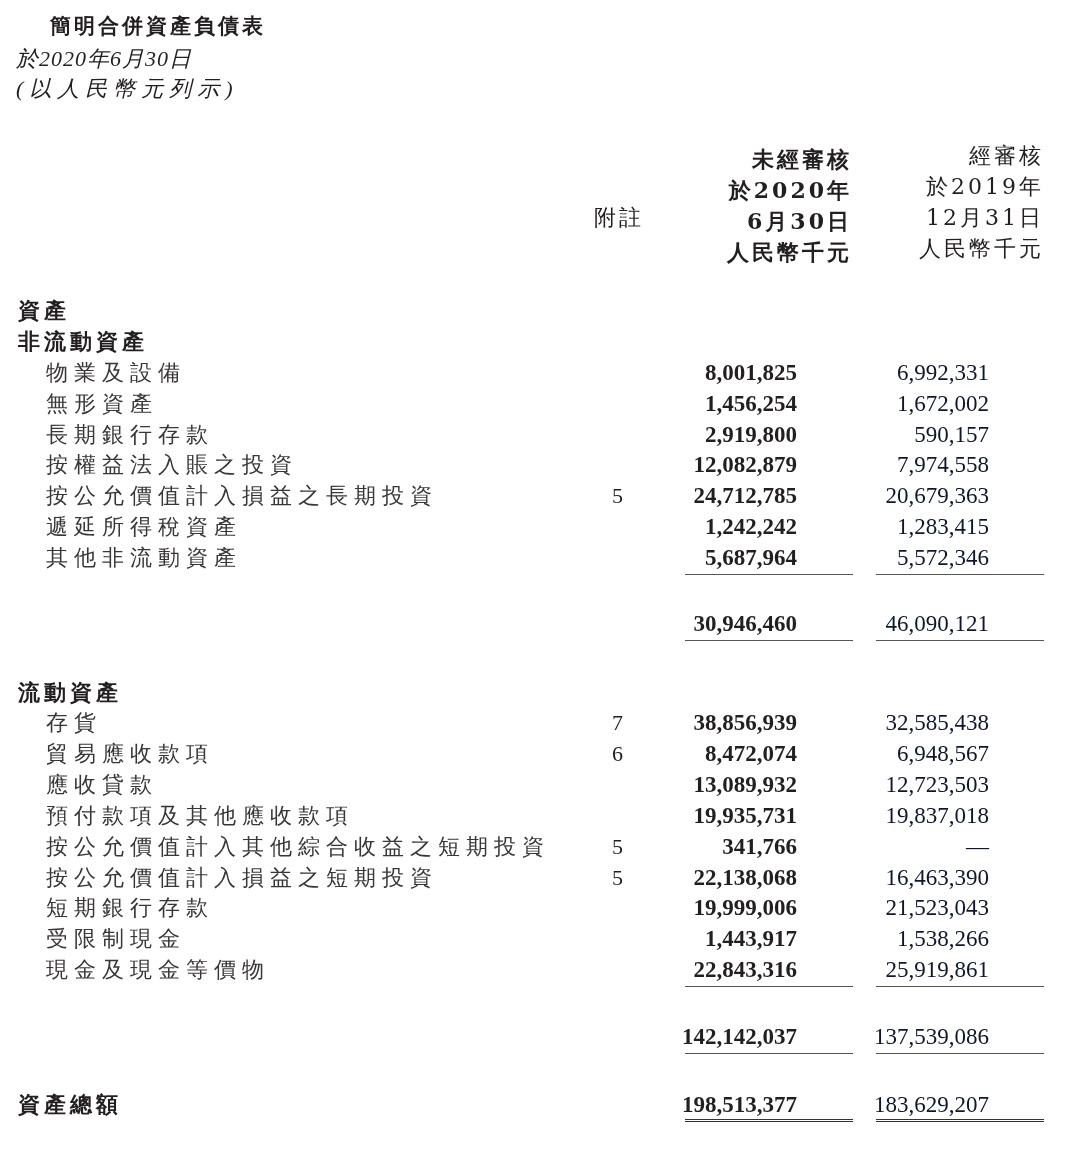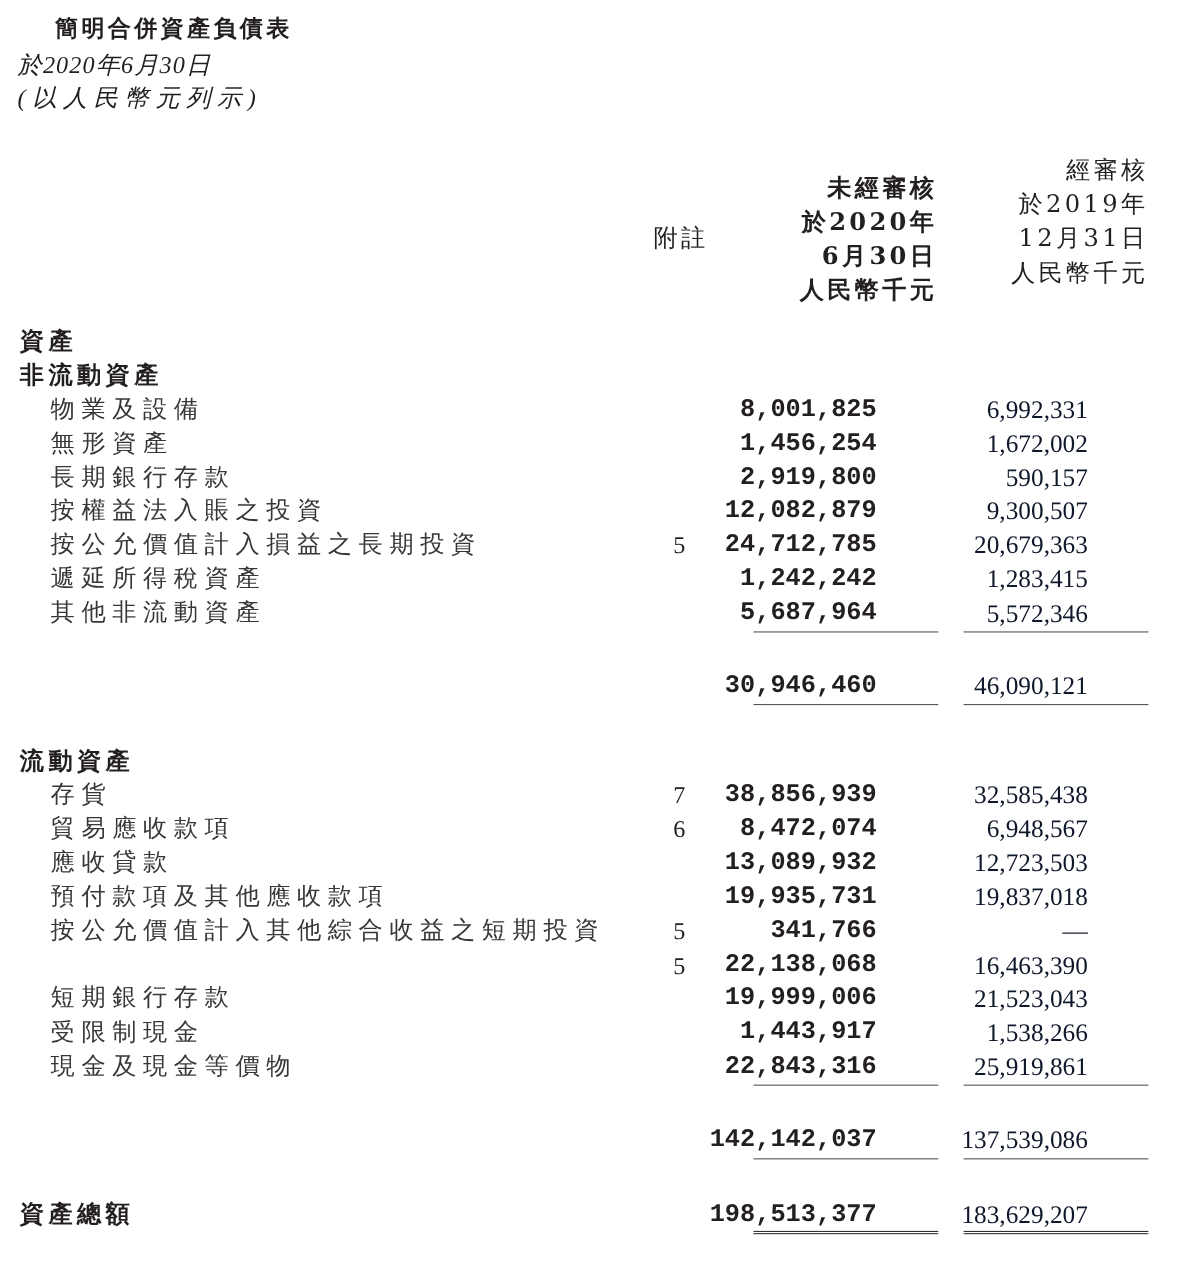--- a/index.html
+++ b/index.html
@@ -17,39 +17,39 @@
     position: absolute; left: 16px; font-style: italic; font-size: 22px; letter-spacing: 1px;
     font-family: "Liberation Serif", "DejaVu Serif", serif;
     text-align: center;
   }
   .sub1 { top: 44px; }
   .sub2 { top: 74px; letter-spacing: 6px; }
 
   .colhead {
     position: absolute; text-align: right; font-size: 22px; line-height: 31px; letter-spacing: 3px;
   }
-  .colhead.cur { right: 228px; top: 156px; font-weight: bold; }
+  .colhead.cur { right: 228px; top: 144px; font-weight: bold; }
   .colhead.prev { right: 36px; top: 140px; }
   .colhead.note { left: 594px; top: 202px; text-align: left; }
 
   .row {
     position: absolute; left: 0; width: 1025px; height: 31px;
   }
   .row .label {
     position: absolute; left: 46px; top: 0; font-size: 22px; letter-spacing: 6px; line-height: 31px;
     font-family: "DejaVu Sans", "Liberation Sans", sans-serif; color: #3a3637;
   }
   .row.section .label { left: 18px; font-weight: bold; letter-spacing: 4px; color: #231f20; }
   .row .note {
     position: absolute; left: 612px; top: 0; font-size: 22px; line-height: 31px;
     font-family: "Liberation Serif", serif;
   }
   .row .cur {
     position: absolute; right: 228px; top: 0; font-size: 23px; line-height: 31px; font-weight: bold;
-    font-family: Liberation Mono, monospace; text-align: right;
+    font-family: Liberation Serif, serif; text-align: right;
   }
   .row .prev {
     position: absolute; right: 36px; top: 0; font-size: 23px; line-height: 31px;
     font-family: "Liberation Serif", serif; text-align: right; color: #0f172a;
   }
   .rule {
     position: absolute; height: 0; border-top: 1.5px solid #555;
   }
   .rule.c1 { left: 685px; width: 168px; }
   .rule.c2 { left: 876px; width: 168px; }
@@ -98,21 +98,21 @@
 <div class="row" style="top:419px">
   <span class="label">長期銀行存款</span>
   <span class="note"></span>
   <span class="cur">2,919,800</span>
   <span class="prev">590,157</span>
 </div>
 <div class="row" style="top:449px">
   <span class="label">按權益法入賬之投資</span>
   <span class="note"></span>
   <span class="cur">12,082,879</span>
-  <span class="prev">9,300,507</span>
+  <span class="prev">7,974,558</span>
 </div>
 <div class="row" style="top:480px">
   <span class="label">按公允價值計入損益之長期投資</span>
   <span class="note">5</span>
   <span class="cur">24,712,785</span>
   <span class="prev">20,679,363</span>
 </div>
 <div class="row" style="top:511px">
   <span class="label">遞延所得稅資產</span>
   <span class="note"></span>
@@ -162,20 +162,21 @@
   <span class="cur">19,935,731</span>
   <span class="prev">19,837,018</span>
 </div>
 <div class="row" style="top:831px">
   <span class="label">按公允價值計入其他綜合收益之短期投資</span>
   <span class="note">5</span>
   <span class="cur">341,766</span>
   <span class="prev">—</span>
 </div>
 <div class="row" style="top:862px">
+  <span class="label">按公允價值計入損益之短期投資</span>
   <span class="note">5</span>
   <span class="cur">22,138,068</span>
   <span class="prev">16,463,390</span>
 </div>
 <div class="row" style="top:892px">
   <span class="label">短期銀行存款</span>
   <span class="note"></span>
   <span class="cur">19,999,006</span>
   <span class="prev">21,523,043</span>
 </div>

